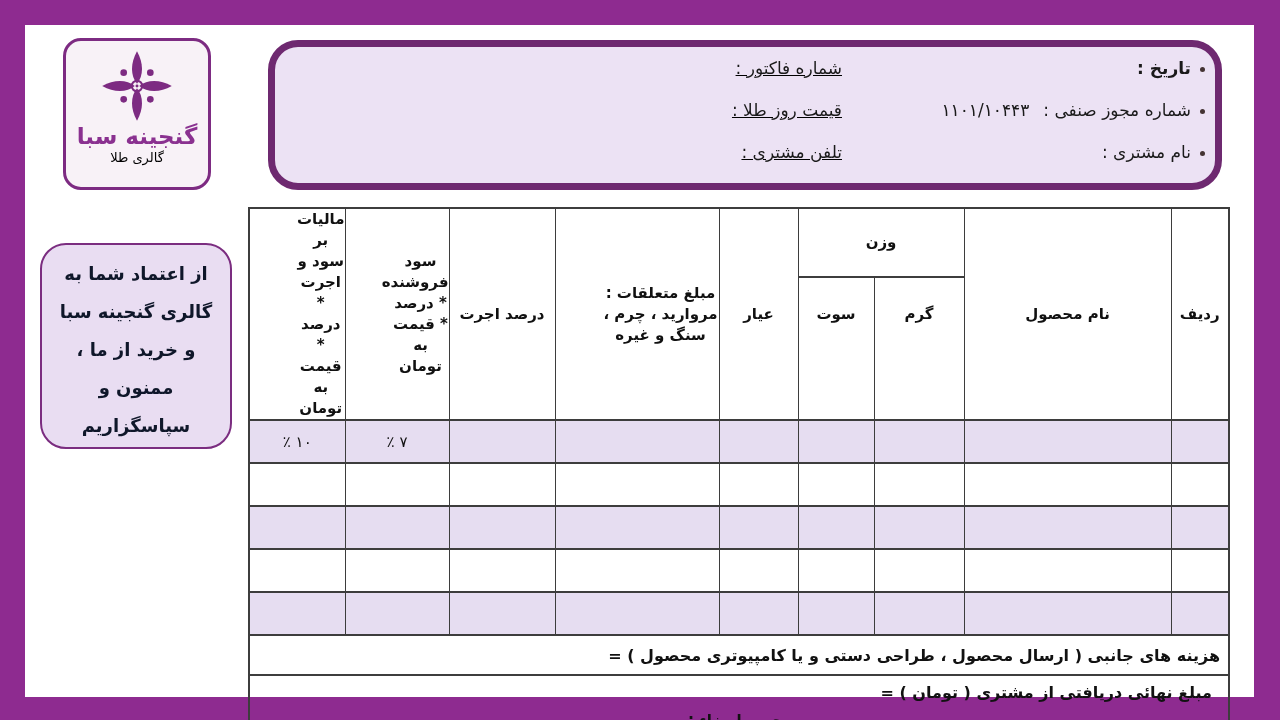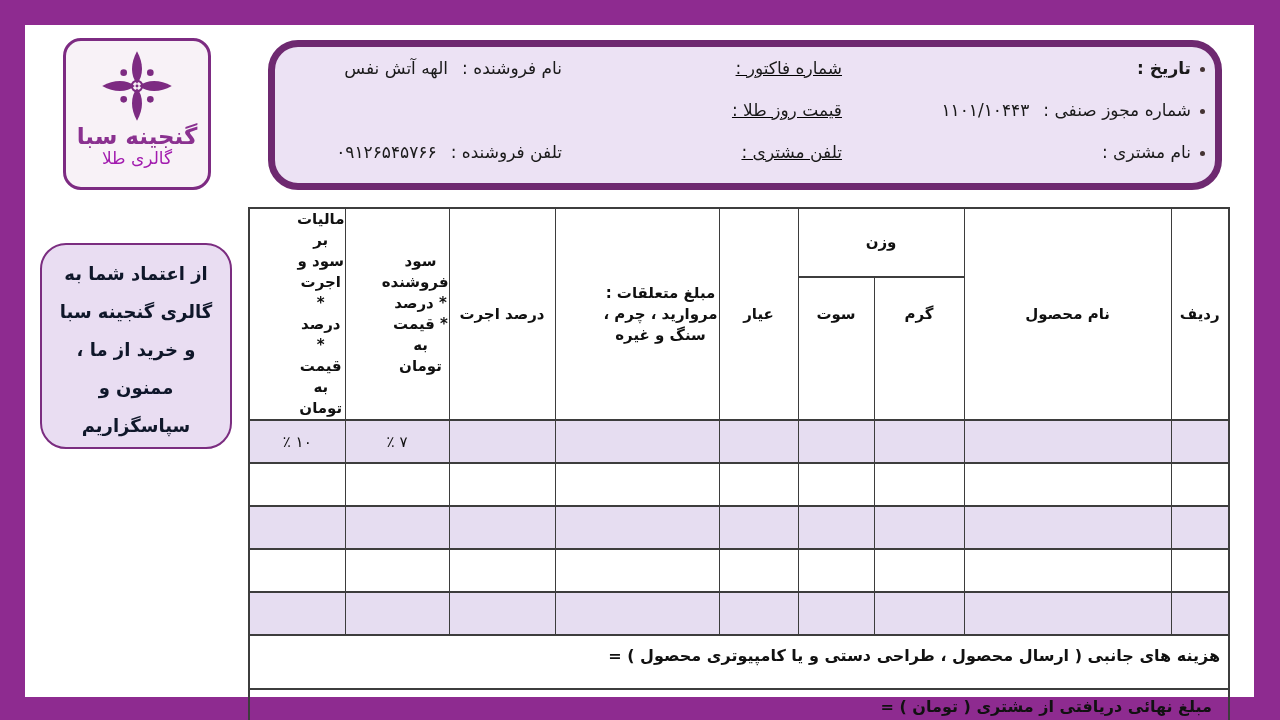--- a/index.html
+++ b/index.html
@@ -8,21 +8,21 @@
 
   .canvas { position:relative; width:1280px; height:720px; background:#8E2B90; direction:rtl; }
   .paper  { position:absolute; left:25px; top:25px; width:1229px; height:672px; background:#ffffff; }
 
   
   .logo { position:absolute; left:63px; top:38px; width:148px; height:152px;
           background:#f8f2f7; border:3px solid #7d2b82; border-radius:18px;
           display:flex; flex-direction:column; align-items:center; padding-top:8px; }
   .logo .flower { width:74px; height:74px; }
   .logo .brand-name { color:#8a3190; font-weight:bold; font-size:23px; line-height:26px; }
-  .logo .brand-tagline { color:#a21caf; font-size:17px; line-height:18px; }
+  .logo .brand-tagline { color:#000000; font-size:13px; line-height:18px; }
 
   
   .header-box { position:absolute; left:268px; top:40px; width:954px; height:150px;
                 background:#ece2f4; border:7px solid #6e2970; border-radius:30px; }
   .hcol { position:absolute; top:11px; text-align:right; white-space:nowrap; }
   .hcol-right { right:10px; }
   .hcol-mid   { right:373px;text-decoration:underline; }
   .hcol-left  { right:653px; }
   .hrow { height:26px; margin-bottom:16px; font-size:17px; color:#1a1a1a; }
   .hrow .dot { display:inline-block; width:5px; height:5px; border-radius:50%;
@@ -43,21 +43,21 @@
   .invoice th, .invoice td { border:2px solid #3d3d3d; border-left-width:1px; border-right-width:1px;
                              text-align:center; vertical-align:middle; color:#111;
                              overflow:hidden; }
   .invoice th { font-size:15px; font-weight:bold; line-height:21px; }
   .pre { white-space:pre-line;padding-left:47px; }
   tr.h1 th.th-weight { height:50px; }
   tr.h2 th { height:103px; vertical-align:top; padding-top:26px; }
   tr.body-row { height:43px; }
   tr.body-row td { font-size:15px; }
   tr.stripe td { background:#e6ddf1; }
-  tr.costs-row { height:54px; }
+  tr.costs-row { height:40px; }
   td.costs { text-align:right; font-weight:bold; font-size:16px; padding:4px 8px 0 0; vertical-align:top; padding-top:10px; }
   tr.final-row { height:80px; }
   td.final { vertical-align:top; }
   .final-line { text-align:right; font-weight:bold; font-size:16px; padding:7px 16px 0 0; }
   .seal-line  { text-align:center; font-weight:bold; font-size:15px; margin-top:9px; }
 </style>
 </head>
 <body>
 
 <div class="canvas">
@@ -85,25 +85,20 @@
   <div class="header-box">
     <div class="hcol hcol-right">
       <div class="hrow bold"><span class="dot"></span><span>تاریخ :</span></div>
       <div class="hrow"><span class="dot"></span><span>شماره مجوز صنفی :</span><span class="val">۱۱۰۱/۱۰۴۴۳</span></div>
       <div class="hrow"><span class="dot"></span><span>نام مشتری :</span></div>
     </div>
     <div class="hcol hcol-mid">
       <div class="hrow"><span>شماره فاکتور :</span></div>
       <div class="hrow"><span>قیمت روز طلا :</span></div>
       <div class="hrow"><span>تلفن مشتری :</span></div>
-    </div>
-    <div class="hcol hcol-left">
-      <div class="hrow"><span>نام فروشنده :</span><span class="val">الهه آتش نفس</span></div>
-      <div class="hrow"></div>
-      <div class="hrow"><span>تلفن فروشنده :</span><span class="val">۰۹۱۲۶۵۴۵۷۶۶</span></div>
     </div>
   </div>
 
   <div class="thanks">از اعتماد شما به
 گالری گنجینه سبا
 و خرید از ما ،
 ممنون و
 سپاسگزاریم</div>
 
   <table class="invoice">

